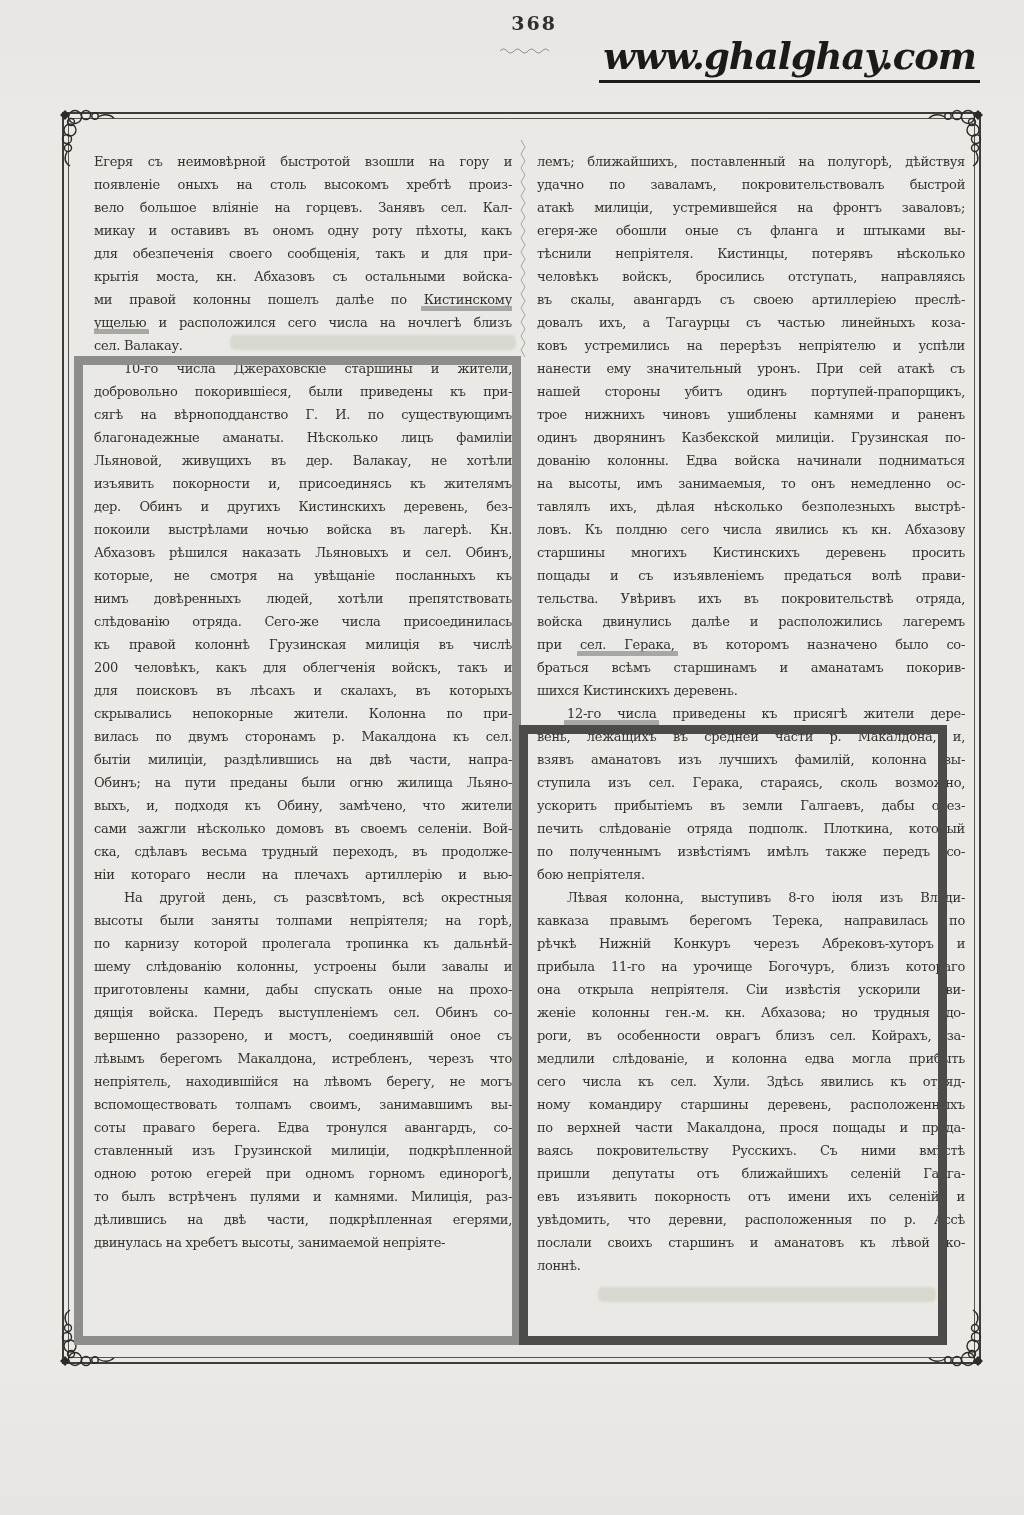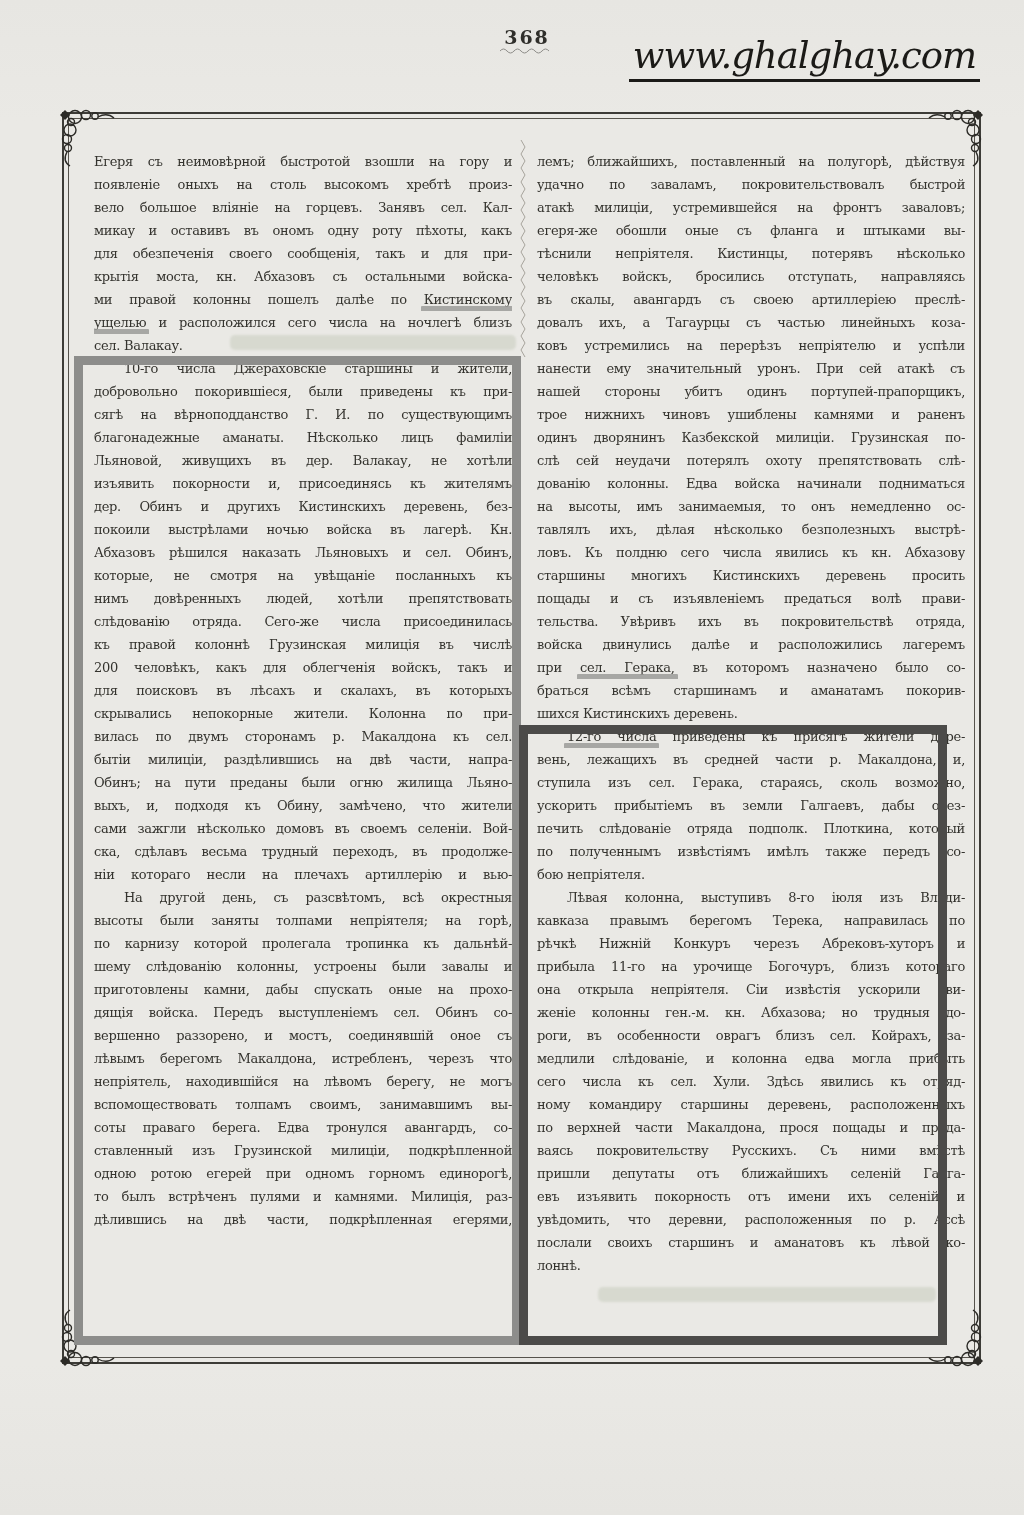--- a/index.html
+++ b/index.html
@@ -4,27 +4,27 @@
 <style>
   html,body{margin:0;padding:0;}
   body{
     width:1024px;height:1515px;position:relative;overflow:hidden;
     background:linear-gradient(180deg,#e7e6e2 0%,#eae9e5 8%,#eae9e5 90%,#e6e5e1 100%);
     font-family:"DejaVu Serif","Liberation Serif",serif;
     color:#34332e;
   }
   
   .page-number{
-    position:absolute;left:497px;top:26px;width:60px;text-align:center;
+    position:absolute;left:497px;top:12px;width:60px;text-align:right;
     font-size:19px;font-weight:bold;letter-spacing:2px;color:#302f2b;
   }
   .page-number-squiggle{position:absolute;left:499px;top:47px;}
   .watermark{
     position:absolute;right:44px;top:34px;
-    font-size:37px;font-style:italic;font-weight:normal;letter-spacing:-1px;
+    font-size:37px;font-style:italic;font-weight:bold;letter-spacing:-1px;
     color:#1716142;color:#1b1a17;
     border-bottom:3px solid #1b1a17;padding:0 4px 2px 4px;
   }
   
   .frame-outer{
     position:absolute;left:62px;top:112px;width:915px;height:1248px;
     border:2px solid #3d3c37;
   }
   .frame-inner{
     position:absolute;left:4px;top:4px;right:4px;bottom:4px;
@@ -165,53 +165,54 @@
       <div class="line">дящія войска. Передъ выступленіемъ сел. Обинъ со-</div>
       <div class="line">вершенно раззорено, и мостъ, соединявшій оное съ</div>
       <div class="line">лѣвымъ берегомъ Макалдона, истребленъ, черезъ что</div>
       <div class="line">непріятель, находившійся на лѣвомъ берегу, не могъ</div>
       <div class="line">вспомоществовать толпамъ своимъ, занимавшимъ вы-</div>
       <div class="line">соты праваго берега. Едва тронулся авангардъ, со-</div>
       <div class="line">ставленный изъ Грузинской милиціи, подкрѣпленной</div>
       <div class="line">одною ротою егерей при одномъ горномъ единорогѣ,</div>
       <div class="line">то былъ встрѣченъ пулями и камнями. Милиція, раз-</div>
       <div class="line">дѣлившись на двѣ части, подкрѣпленная егерями,</div>
+      <div class="line lastline">двинулась на хребетъ высоты, занимаемой непріяте-</div>
     </div>
   </div>
 <div class="col col-right" id="col-right">
     <div class="para">
       <div class="line">лемъ; ближайшихъ, поставленный на полугорѣ, дѣйствуя</div>
       <div class="line">удачно по заваламъ, покровительствовалъ быстрой</div>
       <div class="line">атакѣ милиціи, устремившейся на фронтъ заваловъ;</div>
       <div class="line">егеря-же обошли оные съ фланга и штыками вы-</div>
       <div class="line">тѣснили непріятеля. Кистинцы, потерявъ нѣсколько</div>
       <div class="line">человѣкъ войскъ, бросились отступать, направляясь</div>
       <div class="line">въ скалы, авангардъ съ своею артиллеріею преслѣ-</div>
       <div class="line">довалъ ихъ, а Тагаурцы съ частью линейныхъ коза-</div>
       <div class="line">ковъ устремились на перерѣзъ непріятелю и успѣли</div>
       <div class="line">нанести ему значительный уронъ. При сей атакѣ съ</div>
       <div class="line">нашей стороны убитъ одинъ портупей-прапорщикъ,</div>
       <div class="line">трое нижнихъ чиновъ ушиблены камнями и раненъ</div>
       <div class="line">одинъ дворянинъ Казбекской милиціи. Грузинская по-</div>
-      <div class="line">слѣ сей неудачи потерялъ охоту препятствовать слѣ-</div>
       <div class="line">дованію колонны. Едва войска начинали подниматься</div>
       <div class="line">на высоты, имъ занимаемыя, то онъ немедленно ос-</div>
       <div class="line">тавлялъ ихъ, дѣлая нѣсколько безполезныхъ выстрѣ-</div>
       <div class="line">ловъ. Къ полдню сего числа явились къ кн. Абхазову</div>
       <div class="line">старшины многихъ Кистинскихъ деревень просить</div>
       <div class="line">пощады и съ изъявленіемъ предаться волѣ прави-</div>
       <div class="line">тельства. Увѣривъ ихъ въ покровительствѣ отряда,</div>
       <div class="line">войска двинулись далѣе и расположились лагеремъ</div>
       <div class="line">при <span class="mark-underline">сел. Герака,</span> въ которомъ назначено было со-</div>
       <div class="line">браться всѣмъ старшинамъ и аманатамъ покорив-</div>
       <div class="line lastline">шихся Кистинскихъ деревень.</div>
     </div>
     <div class="para">
       <div class="line indent"><span class="mark-underline">12-го числа</span> приведены къ присягѣ жители дере-</div>
       <div class="line">вень, лежащихъ въ средней части р. Макалдона, и,</div>
+      <div class="line">взявъ аманатовъ изъ лучшихъ фамилій, колонна вы-</div>
       <div class="line">ступила изъ сел. Герака, стараясь, сколь возможно,</div>
       <div class="line">ускорить прибытіемъ въ земли Галгаевъ, дабы обез-</div>
       <div class="line">печить слѣдованіе отряда подполк. Плоткина, который</div>
       <div class="line">по полученнымъ извѣстіямъ имѣлъ также передъ со-</div>
       <div class="line lastline">бою непріятеля.</div>
     </div>
     <div class="para">
       <div class="line indent">Лѣвая колонна, выступивъ 8-го іюля изъ Влади-</div>
       <div class="line">кавказа правымъ берегомъ Терека, направилась по</div>
       <div class="line">рѣчкѣ Нижній Конкуръ черезъ Абрековъ-хуторъ и</div>

